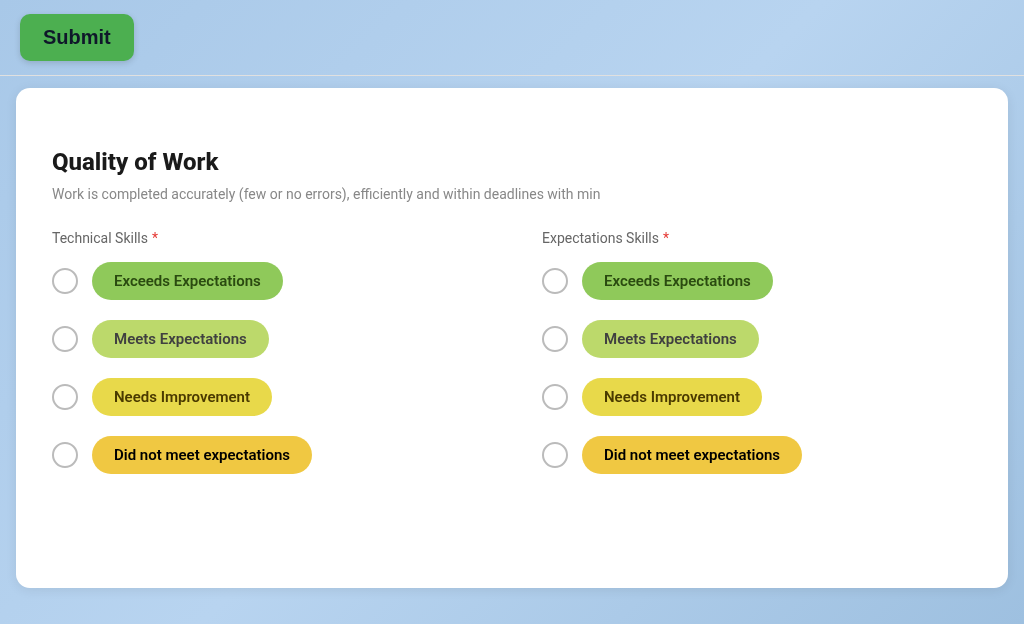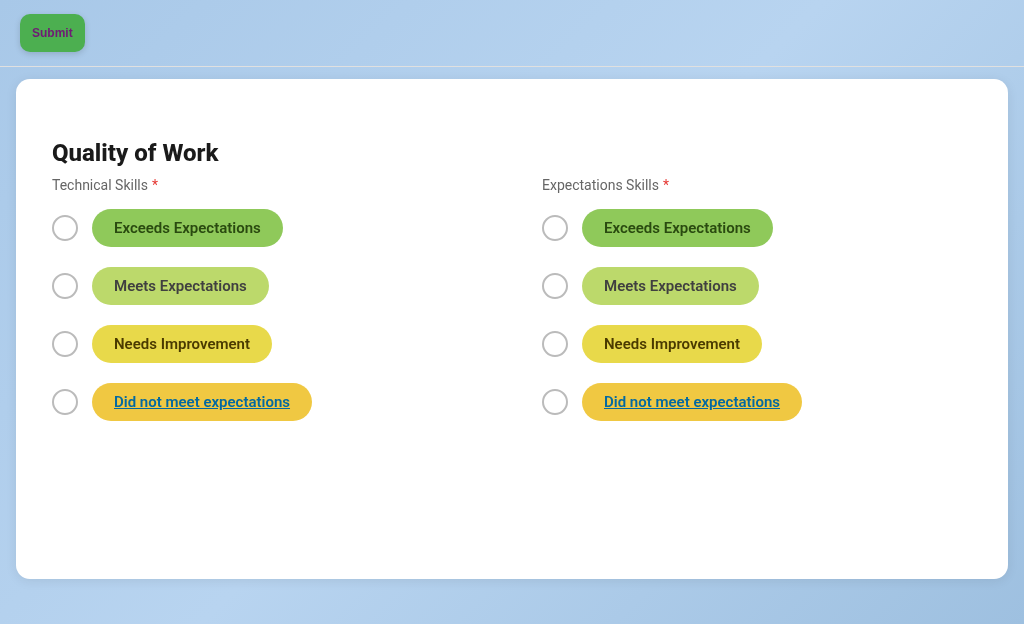--- a/index.html
+++ b/index.html
@@ -15,26 +15,26 @@
     .top-bar {
       display: flex;
       justify-content: space-between;
       align-items: center;
       padding: 14px 20px;
       background: transparent;
     }
 
     .submit-btn {
       background: #4CAF50;
-      color: #701a75;
+      color: #0f172a;
       font-weight: 700;
-      font-size: 12px;
+      font-size: 20px;
       border: none;
       border-radius: 10px;
-      padding: 12px 12px;
+      padding: 12px 23px;
       cursor: pointer;
       box-shadow: 0 2px 6px rgba(0,0,0,0.15);
     }
 
     .self-assessment-badge {
       background: #f5e642;
       color: #3a3500;
       font-weight: 700;
       font-size: 16px;
       border-radius: 22px;
@@ -142,41 +142,41 @@
     }
 
     .pill-yellow {
       background: #e8d94a;
       color: #4a3a00;
       text-align: center;
     }
 
     .pill-orange-yellow {
       background: #f0c842;
-      color: #0369a1;
-      text-decoration: underline;
+      color: #000000;
     }
 
     .divider {
       height: 1px;
       background: #e0e0e0;
       margin: 0 0 12px 0;
     }
   </style>
 </head>
 <body>
 
 <div class="top-bar">
   <button class="submit-btn">Submit</button>
 </div>
 
 <div class="divider"></div>
 
 <div class="content-area">
   <h2 class="section-title">Quality of Work</h2>
+  <p class="section-description">Work is completed accurately (few or no errors), efficiently and within deadlines with min</p>
 
   <div class="columns">
 
     <div class="column">
       <div class="field-label">
         <span>Technical Skills</span>
         <span class="required-star">*</span>
       </div>
       <div class="radio-group">
         <label class="radio-item">

